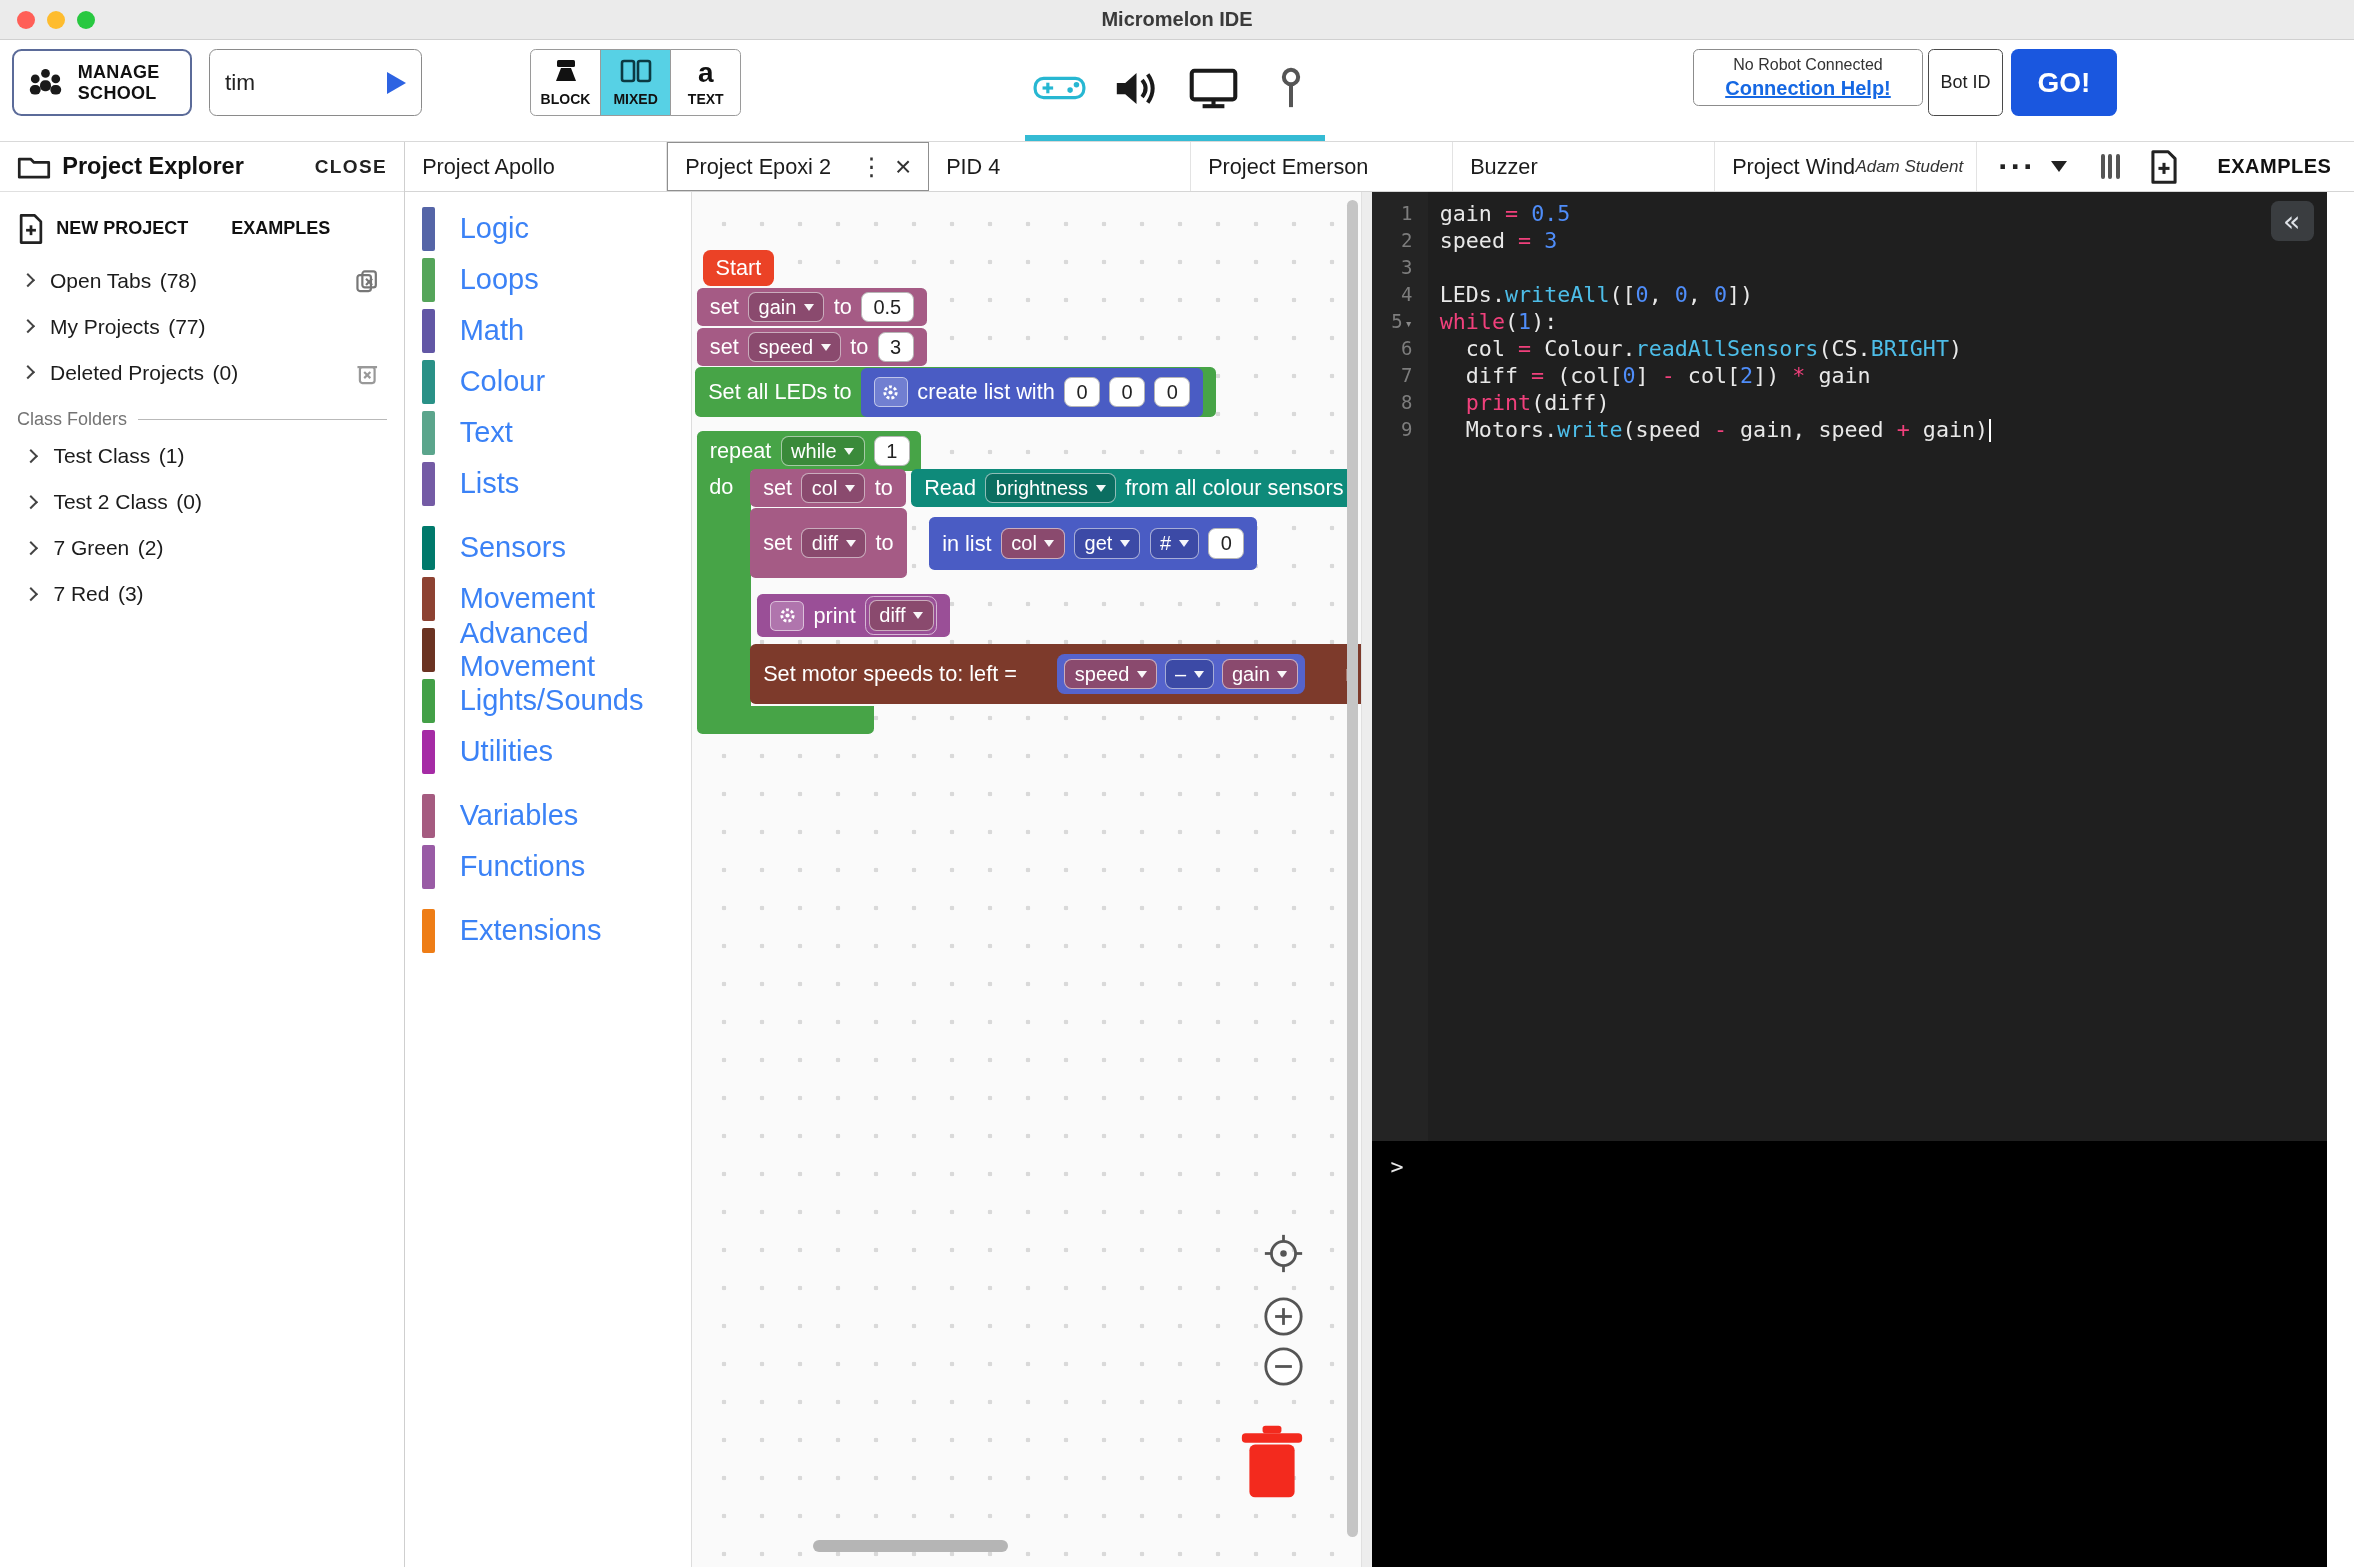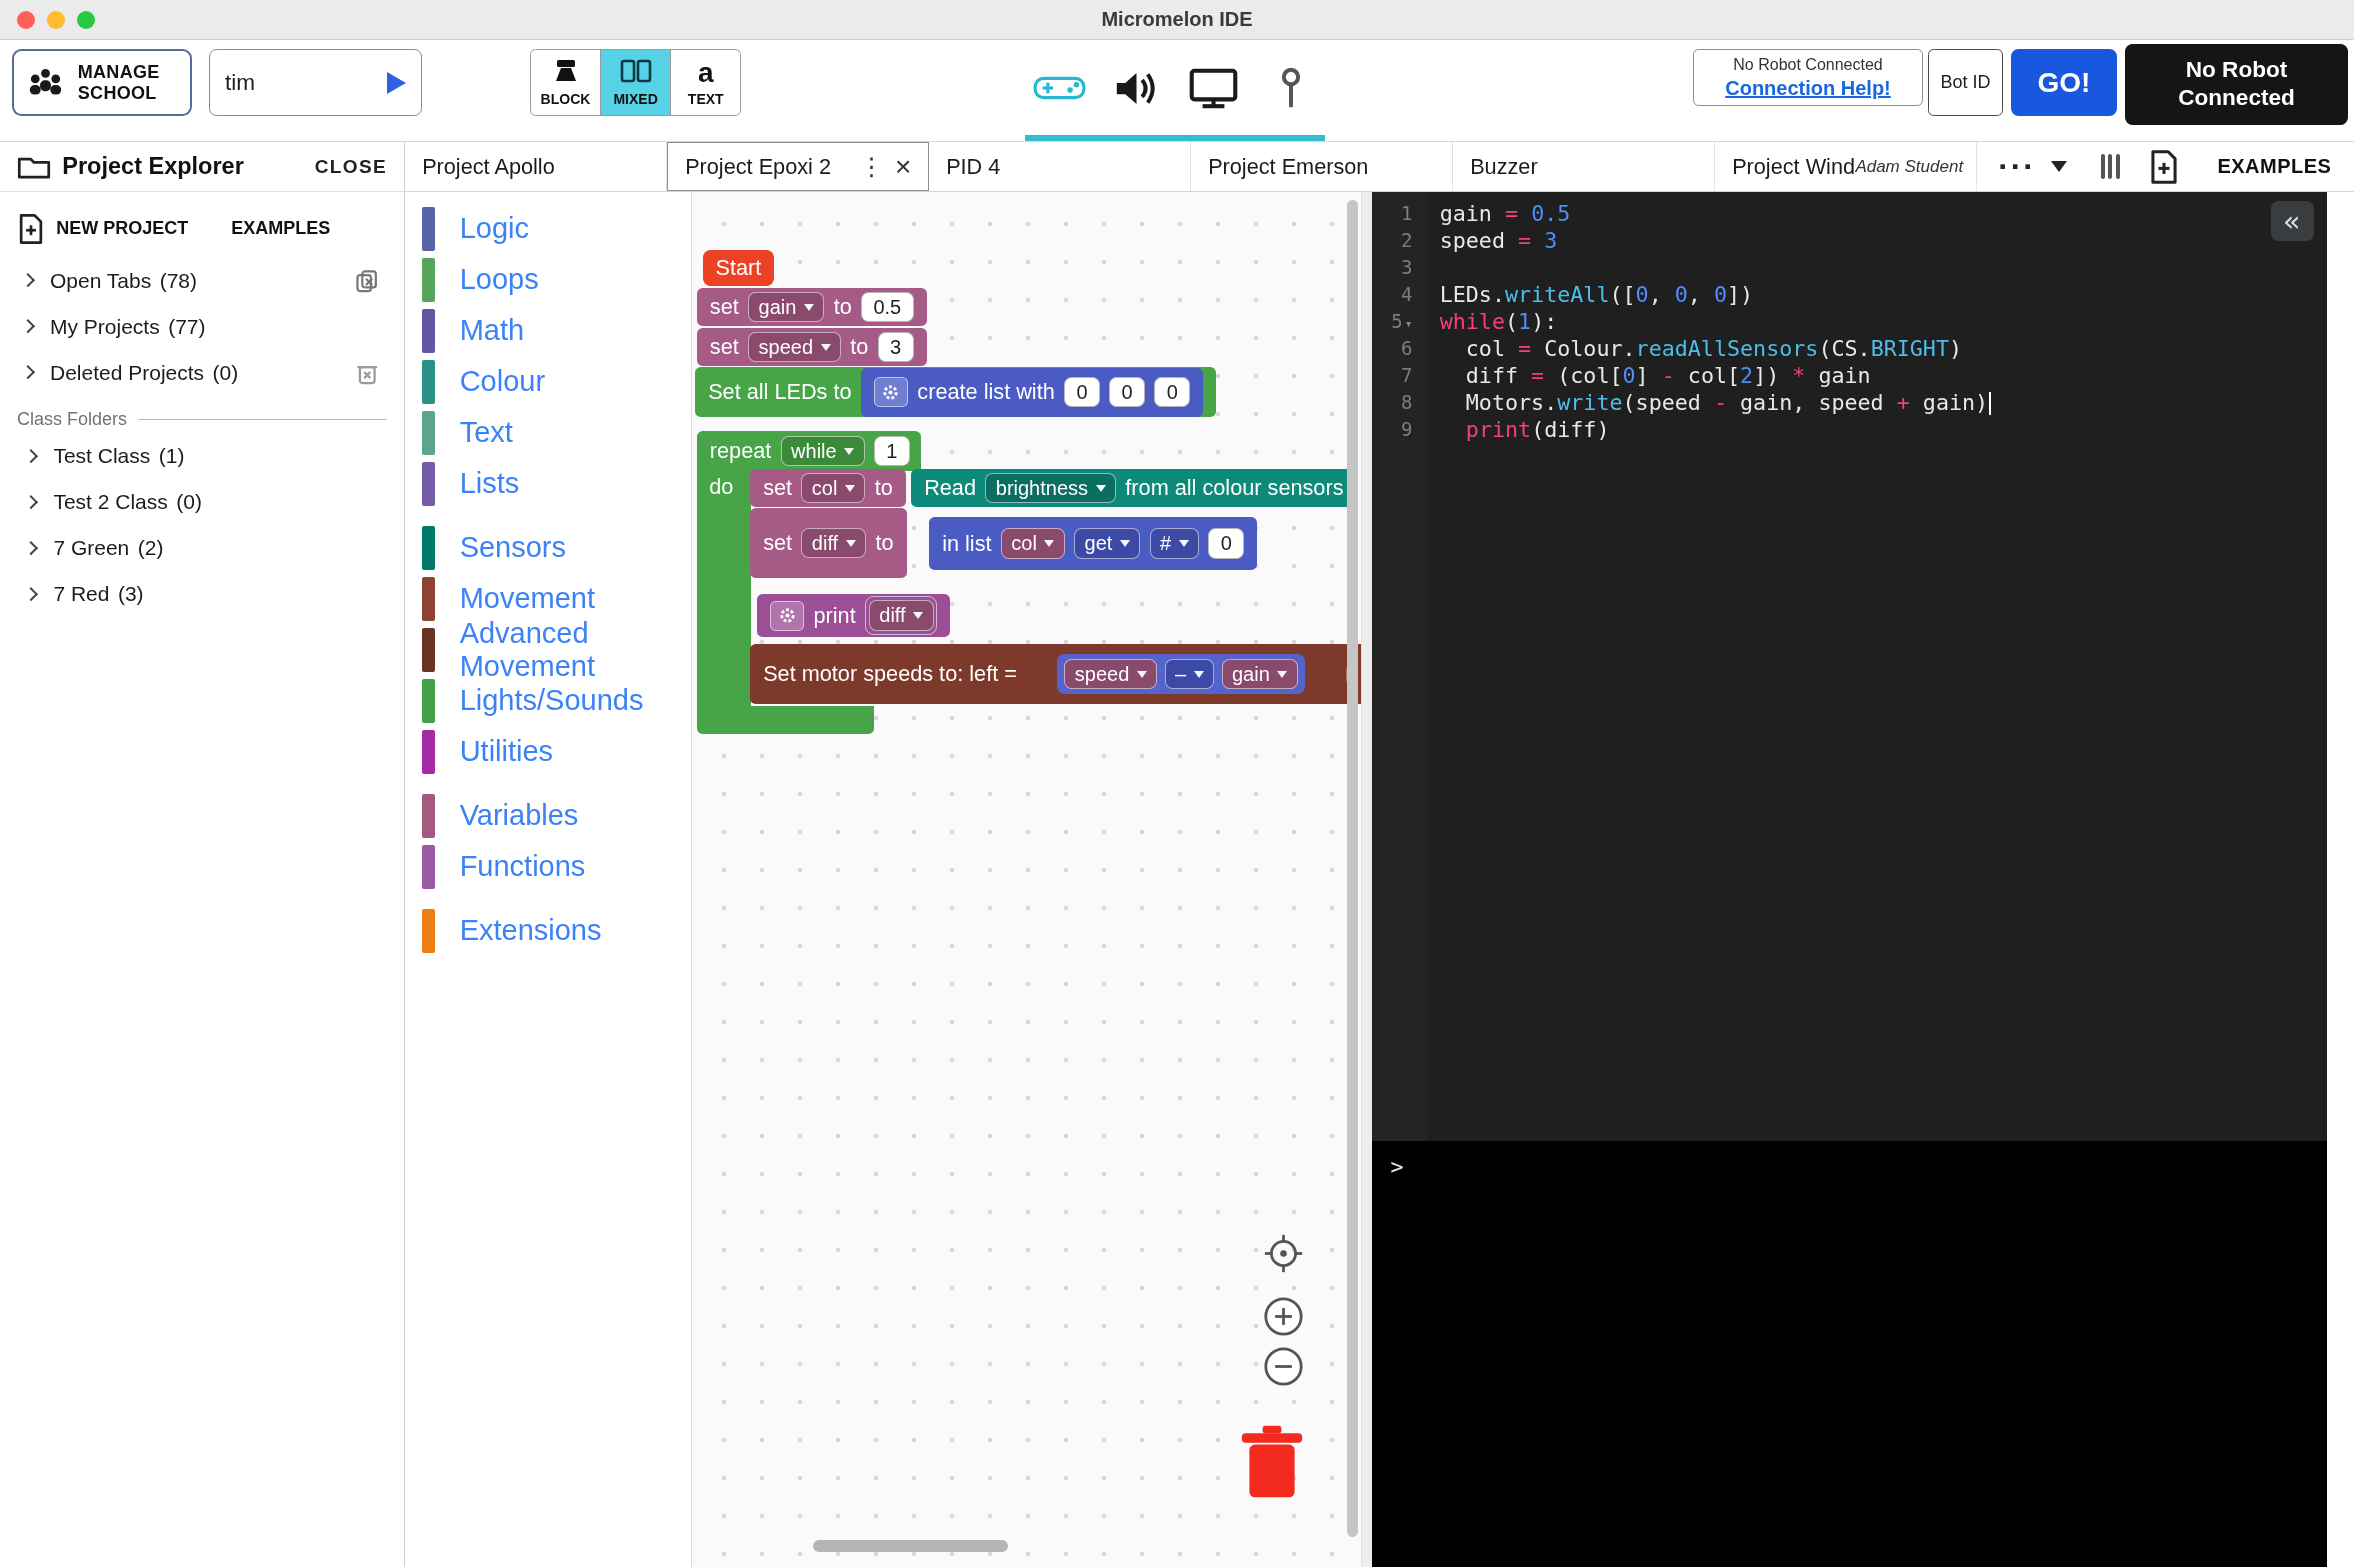--- a/index.html
+++ b/index.html
@@ -239,24 +239,20 @@
     </span>
   </div>
   <div class="view-indicator"></div>
 
   <div class="conn-box">
     <span class="status">No Robot Connected</span>
     <span class="help">Connection Help!</span>
   </div>
   <div class="botid">Bot ID</div>
   <div class="go-btn">GO!</div>
-  <div class="robot-panel">
-    <span>No Robot</span>
-    <span>Connected</span>
-  </div>
 </div>
 
 <div class="main">
 
   <div class="sidebar">
     <div class="sidebar-header">
       <svg width="34" height="28" viewBox="0 0 30 24">
         <path d="M2,5 h10 l3,3 h13 v13 h-26 z" fill="none" stroke="#222" stroke-width="2.4" stroke-linejoin="round"></path>
       </svg>
       <span class="sb-title">Project Explorer</span>
@@ -595,22 +591,22 @@
               <div class="gut-num">9</div>
             </div>
           <div class="code-lines">
               <div class="code-line"><span class="tk-v">gain </span><span class="tk-o">= </span><span class="tk-n">0.5</span></div>
               <div class="code-line"><span class="tk-v">speed </span><span class="tk-o">= </span><span class="tk-n">3</span></div>
               <div class="code-line"></div>
               <div class="code-line"><span class="tk-v">LEDs.</span><span class="tk-f">writeAll</span><span class="tk-v">([</span><span class="tk-n">0</span><span class="tk-v">, </span><span class="tk-n">0</span><span class="tk-v">, </span><span class="tk-n">0</span><span class="tk-v">])</span></div>
               <div class="code-line"><span class="tk-k">while</span><span class="tk-v">(</span><span class="tk-n">1</span><span class="tk-v">):</span></div>
               <div class="code-line"><span class="tk-v">  col </span><span class="tk-o">= </span><span class="tk-v">Colour.</span><span class="tk-f">readAllSensors</span><span class="tk-v">(CS.</span><span class="tk-f">BRIGHT</span><span class="tk-v">)</span></div>
               <div class="code-line"><span class="tk-v">  diff </span><span class="tk-o">= </span><span class="tk-v">(col[</span><span class="tk-n">0</span><span class="tk-v">] </span><span class="tk-o">- </span><span class="tk-v">col[</span><span class="tk-n">2</span><span class="tk-v">]) </span><span class="tk-o">* </span><span class="tk-v">gain</span></div>
+              <div class="code-line"><span class="tk-v">  </span><span class="tk-k">print</span><span class="tk-v">(diff)</span></div>
               <div class="code-line"><span class="tk-v">  Motors.</span><span class="tk-f">write</span><span class="tk-v">(speed </span><span class="tk-o">- </span><span class="tk-v">gain, speed </span><span class="tk-o">+ </span><span class="tk-v">gain)</span><span class="caret"></span></div>
-              <div class="code-line"><span class="tk-v">  </span><span class="tk-k">print</span><span class="tk-v">(diff)</span></div>
             </div>
           <div class="collapse-btn">«</div>
         </div>
         <div class="console">
           <span class="prompt">&gt;</span>
         </div>
       </div>
     </div>
   </div>
 </div>

